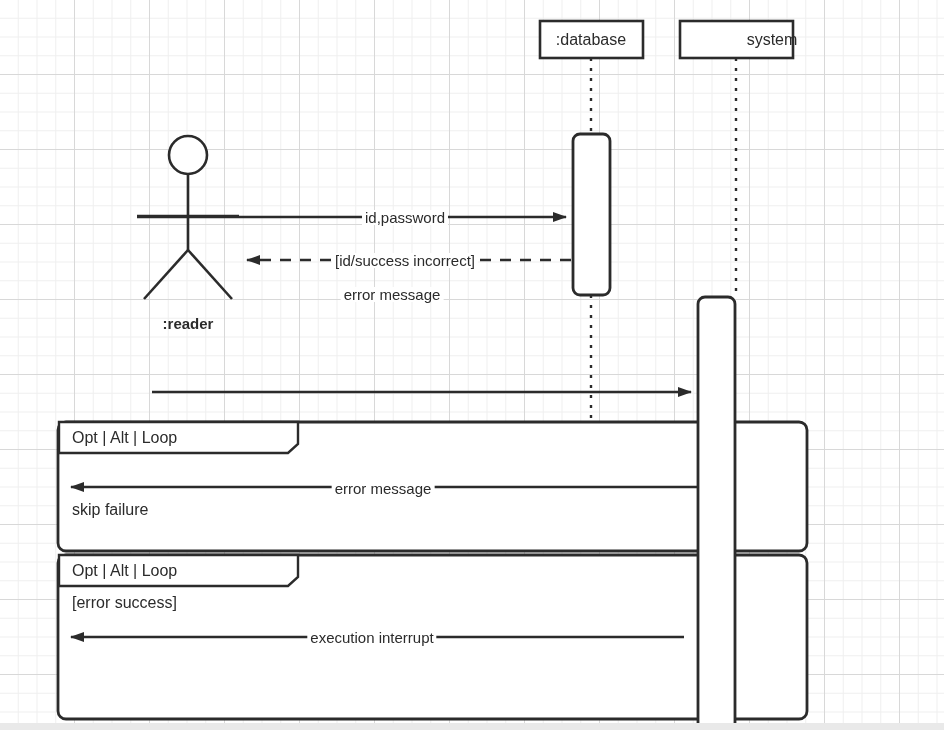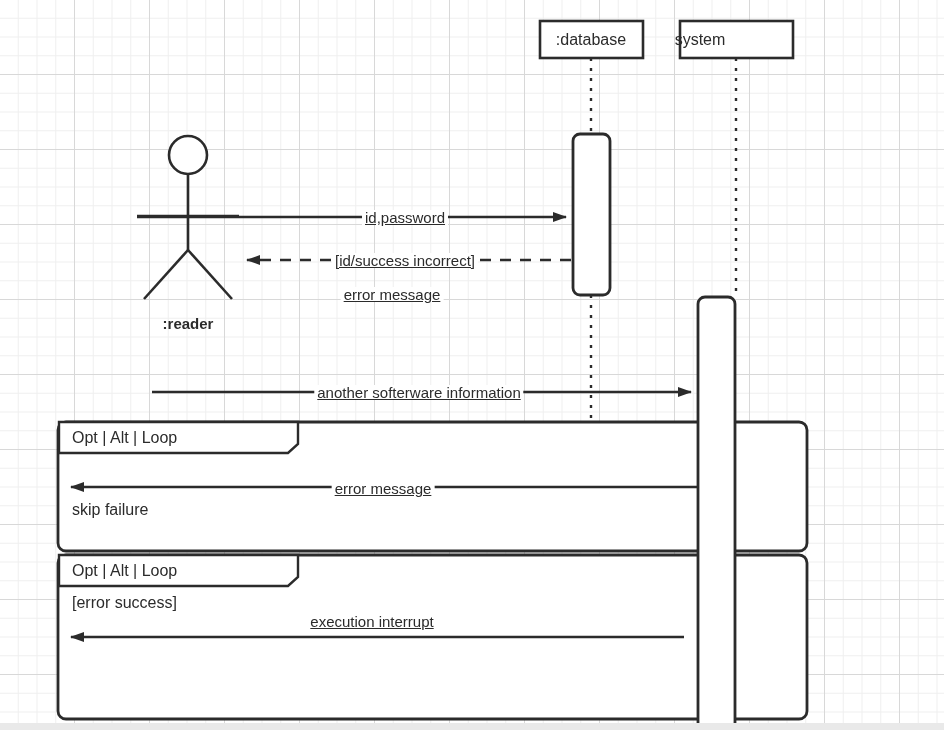--- a/index.html
+++ b/index.html
@@ -46,21 +46,20 @@
     white-space: nowrap;
     line-height: 1;
   }
   .lbl-head {
     font-size: 16px;
   }
   .lbl-msg {
     font-size: 15px;
     background: #ffffff;
     padding: 0 3px;
-    text-decoration: underline;
   }
   .lbl-frag {
     font-size: 16px;
   }
   .lbl-actor {
     font-size: 15px;
     font-weight: bold;
   }
   .ctr {
     transform: translateX(-50%);
@@ -130,35 +129,34 @@
 
     <g>
       <line x1="684" y1="637" x2="71" y2="637" stroke="#2b2b2b" stroke-width="2.4" marker-end="url(#arrowSolidL)"></line>
     </g>
 
     <rect x="698" y="297" width="37" height="440" rx="7" ry="7" fill="#ffffff" stroke="#2b2b2b" stroke-width="2.8"></rect>
   </svg>
 
   <div class="lbl lbl-head ctr" style="left:591px; top:32px;">:database</div>
 
-  <div class="lbl lbl-head ctr" style="left:700px; top:32px;">system</div>
+  <div class="lbl lbl-head ctr" style="left:772px; top:32px;">system</div>
 
   <div class="lbl lbl-actor ctr" style="left:188px; top:316px;">:reader</div>
 
   <div class="lbl lbl-msg ctr" style="left:405px; top:210px;">id,password</div>
 
   <div class="lbl lbl-msg ctr" style="left:405px; top:253px;">[id/success incorrect]</div>
 
   <div class="lbl lbl-msg ctr" style="left:392px; top:287px;">error message</div>
 
-  <div class="lbl lbl-msg ctr" style="left:419px; top:385px;">another softerware information</div>
 
   <div class="lbl lbl-msg ctr" style="left:383px; top:481px;">error message</div>
 
-  <div class="lbl lbl-msg ctr" style="left:372px; top:614px;">execution interrupt</div>
+  <div class="lbl lbl-msg ctr" style="left:372px; top:630px;">execution interrupt</div>
 
   <div class="lbl lbl-frag" style="left:72px; top:430px;">Opt | Alt | Loop</div>
 
   <div class="lbl lbl-frag" style="left:72px; top:461px;margin-top:41px;">skip failure</div>
 
   <div class="lbl lbl-frag" style="left:72px; top:563px;">Opt | Alt | Loop</div>
 
   <div class="lbl lbl-frag" style="left:72px; top:595px;">[error success]</div>
 
   <div class="bottomband"></div>

